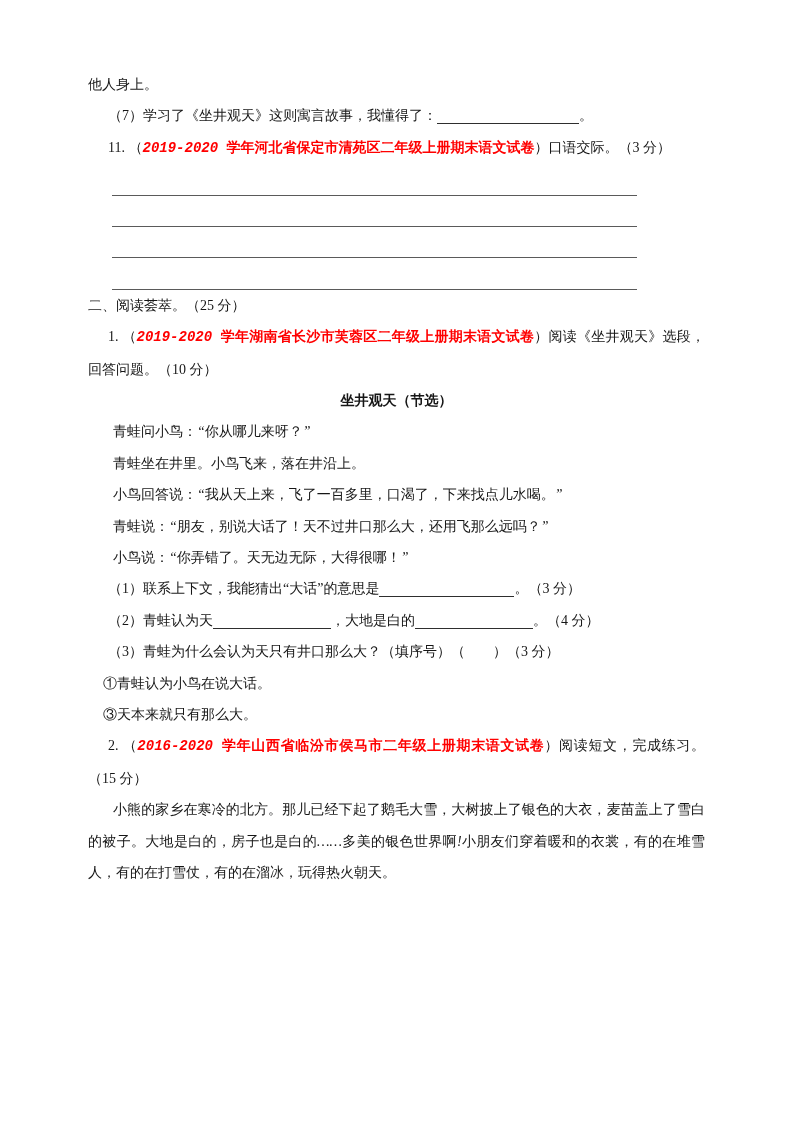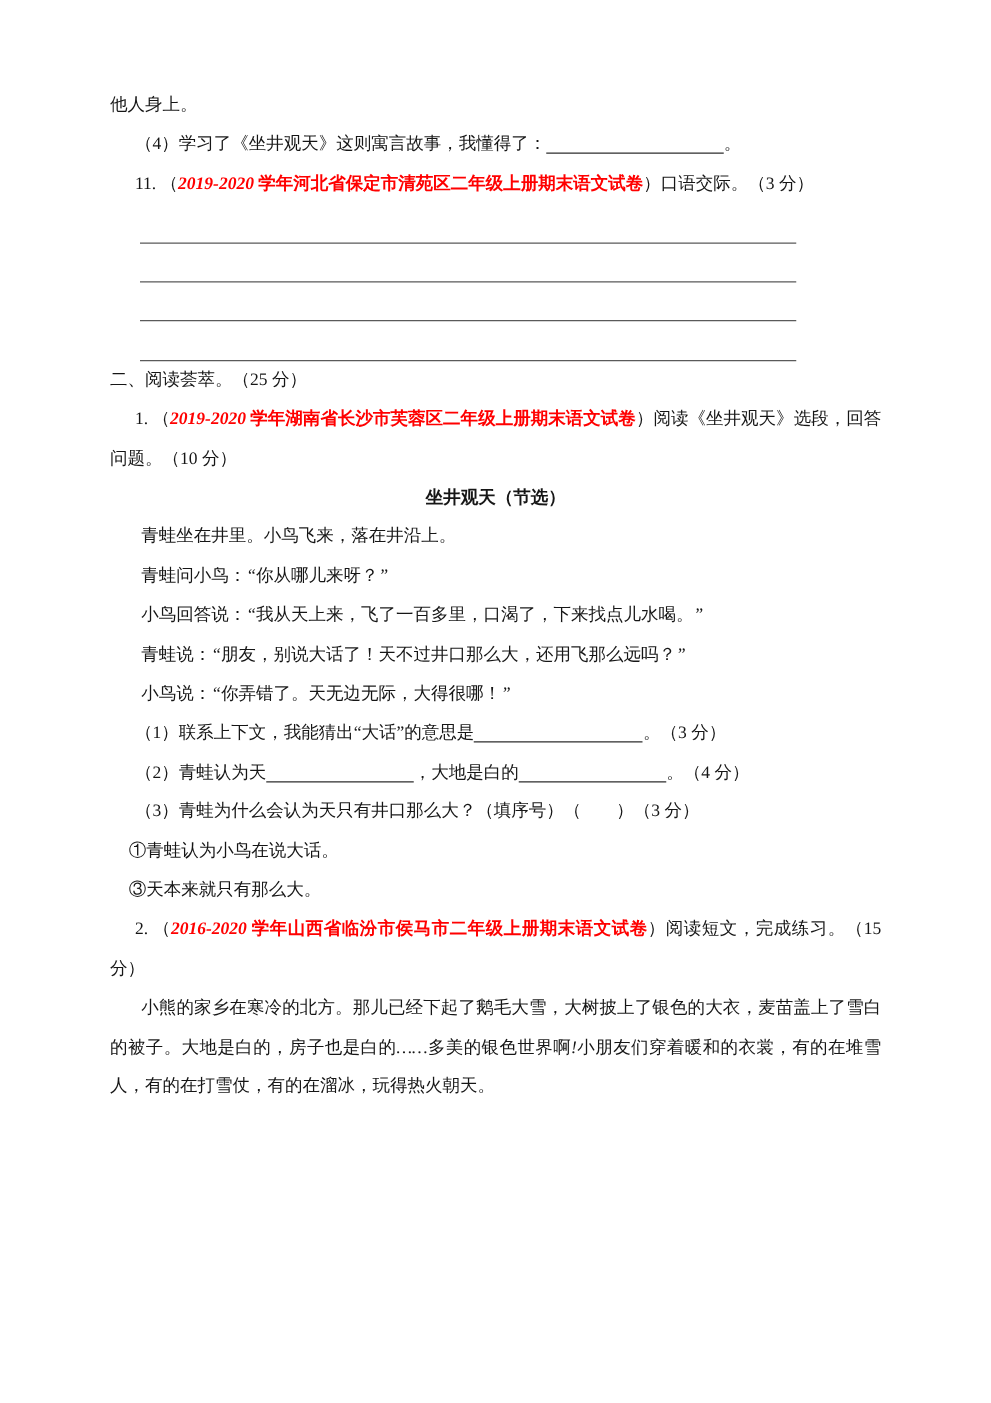--- a/index.html
+++ b/index.html
@@ -12,59 +12,59 @@
     font-size:14px;
     line-height:31.4px;
     color:#161616;
     background:#ffffff;
   }
   p{margin:0;text-align:justify;}
   .ind-num{text-indent:20px;}   
   .ind-opt{text-indent:15px;}   
   .ind-para{text-indent:25px;}  
   .kaiti{font-style:oblique 4deg;}
-  .red-src{color:#ff0000;font-weight:bold;font-style:oblique 4deg;}
+  .red-src{color:#ff0000;font-weight:bold;font-style:oblique 4deg;font-family:Liberation Mono, monospace;}
   .title-center{text-align:center;font-weight:bold;text-indent:0;}
   .blank{display:inline-block;height:5px;border-bottom:1px solid #2e2e2e;vertical-align:-4px;}
   .w142{width:142px;}
   .w135{width:135px;}
   .w118{width:118px;}
   .answer-line{
     box-sizing:border-box;
     height:31.4px;width:525px;margin-left:24px;
     border-bottom:1px solid #5a5a5a;
   }
 </style>
 </head>
 <body>
 
 <div class="page">
 
   <p>他人身上。</p>
 
-  <p class="ind-num"><span>（4）学习了《坐井观天》这则寓言故事，我懂得了：</span><span class="blank w142"></span><span>。</span></p>
+  <p class="ind-num"><span>（7）学习了《坐井观天》这则寓言故事，我懂得了：</span><span class="blank w142"></span><span>。</span></p>
 
   <p class="ind-num"><span>11. （</span><span class="red-src">2019-2020 学年河北省保定市清苑区二年级上册期末语文试卷</span><span>）口语交际。（3 分）</span></p>
 
 
   <div>
     <div class="answer-line"></div>
     <div class="answer-line"></div>
     <div class="answer-line"></div>
     <div class="answer-line"></div>
   </div>
 
   <p>二、阅读荟萃。（25 分）</p>
 
   <p class="ind-num"><span>1. （</span><span class="red-src">2019-2020 学年湖南省长沙市芙蓉区二年级上册期末语文试卷</span><span>）阅读《坐井观天》选段，回答问题。（10 分）</span></p>
 
   <p class="title-center">坐井观天（节选）</p>
 
+  <p class="kaiti ind-para">青蛙问小鸟：“你从哪儿来呀？”</p>
   <p class="kaiti ind-para">青蛙坐在井里。小鸟飞来，落在井沿上。</p>
-  <p class="kaiti ind-para">青蛙问小鸟：“你从哪儿来呀？”</p>
   <p class="kaiti ind-para">小鸟回答说：“我从天上来，飞了一百多里，口渴了，下来找点儿水喝。”</p>
   <p class="kaiti ind-para">青蛙说：“朋友，别说大话了！天不过井口那么大，还用飞那么远吗？”</p>
   <p class="kaiti ind-para">小鸟说：“你弄错了。天无边无际，大得很哪！”</p>
 
   <p class="ind-num"><span>（1）联系上下文，我能猜出“大话”的意思是</span><span class="blank w135"></span><span>。（3 分）</span></p>
 
   <p class="ind-num"><span>（2）青蛙认为天</span><span class="blank w118"></span><span>，大地是白的</span><span class="blank w118"></span><span>。（4 分）</span></p>
 
   <p class="ind-num">（3）青蛙为什么会认为天只有井口那么大？（填序号）（　　）（3 分）</p>
 

